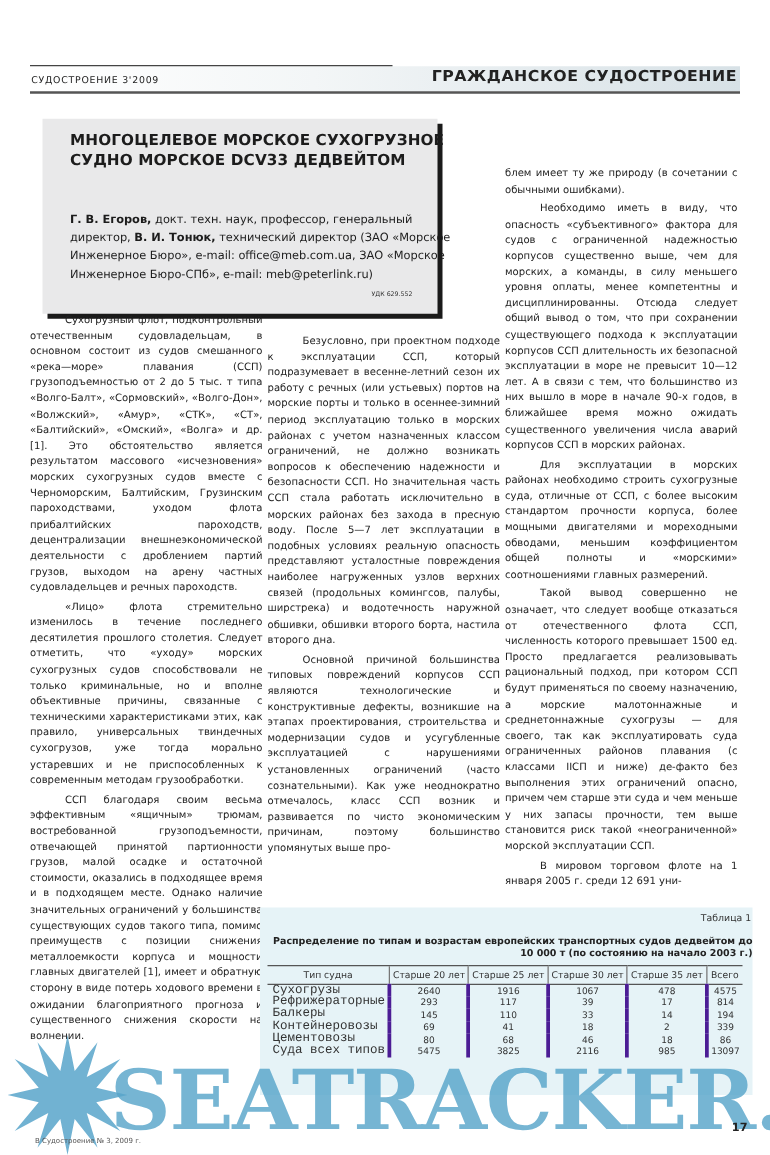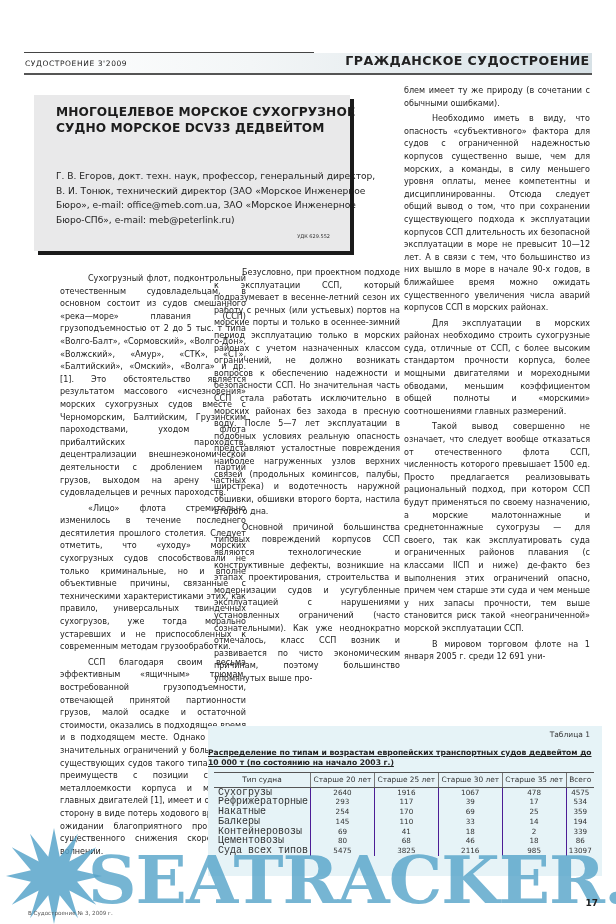--- a/index.html
+++ b/index.html
@@ -15,41 +15,41 @@
   .hdr-left { position: absolute; left: 1px; top: 9px; font-size: 7.5px; letter-spacing: 0.6px; color: #222; }
   .hdr-right { position: absolute; right: 2px; top: 4px; font-size: 12px; font-weight: bold; letter-spacing: 0.4px;
     color: #222; transform: scaleX(1.05); transform-origin: right; }
 
   
   .title-box { position: absolute; left: 34px; top: 95px; width: 316px; height: 156px;
     background: #e9e9ea; box-shadow: 4px 4px 0 #1a1a1a; }
   .title { position: absolute; left: 22px; top: 9px; width: 320px; font-size: 12.2px; font-weight: bold;
     line-height: 16px; color: #1c1c1c; letter-spacing: 0.1px; }
   .authors { position: absolute; left: 22px; top: 74px; width: 322px; font-size: 9.1px; line-height: 14.5px; color: #1c1c1c; }
-  .authors b { font-weight: normal; }
+  .authors b { font-weight: bold; }
   .udk { position: absolute; right: 20px; top: 138px; font-size: 5px; color: #333; }
 
   
   .col { position: absolute; font-size: 8.05px; line-height: 12.6px; color: #222; text-align: justify; }
   .col p { text-indent: 28px; margin-bottom: 3px; hyphens: manual; }
-  .col p.noind { text-indent: 0; }
-  .c1 { left: 24px; top: 273px; width: 186px; margin-left: 36px; }
+  .col p.noind { text-indent: 0; margin-top: 48px; }
+  .c1 { left: 24px; top: 250px; width: 186px; }
   .c2 { left: 214px; top: 267px; width: 186px; }
   .c3 { left: 404px; top: 85px; width: 186px; }
 
   
   .tbl-wrap { position: absolute; left: 208px; top: 726px; width: 394px; height: 150px; background: #e6f3f7; }
-  .tbl-label { position: absolute; right: 12px; top: 4px; font-size: 7.5px; color: #333; }
-  .tbl-title { position: absolute; left: 0; top: 22px; width: 394px; text-align: left; font-size: 7.6px; font-weight: bold;
-    line-height: 10px; color: #222; text-decoration: underline; }
+  .tbl-label { position: absolute; right: 1px; top: 4px; font-size: 7.5px; color: #333; }
+  .tbl-title { position: absolute; left: 0; top: 22px; width: 394px; text-align: right; font-size: 7.6px; font-weight: bold;
+    line-height: 10px; color: #222; }
   table { position: absolute; left: 6px; top: 46px; width: 380px; border-collapse: collapse; font-size: 7.2px; color: #333; }
   th { font-weight: normal; font-size: 7.4px; line-height: 9.5px; padding: 2px 2px; border-top: 1px solid #555; border-bottom: 1px solid #555;
     border-left: 1px solid #777; }
   th:first-child { border-left: none; width: 88px; }
-  td { padding: 0 2px; line-height: 9.8px; text-align: center; border-left: 1px solid #4c1d95; }
+  td { padding: 0 2px; line-height: 9.8px; text-align: center; border-left: 3px solid #4c1d95; }
   td:first-child { border-left: none; text-align: left; padding-left: 4px; font-size: 10px; font-family: Liberation Mono, monospace; }
 
   
   .footer-src { position: absolute; left: 28px; top: 910px; font-size: 5.6px; color: #555; }
   .page-num { position: absolute; right: 18px; top: 898px; font-size: 9px; font-weight: bold; color: #222; }
 
   
   .wm-star { position: absolute; left: 2px; top: 828px; width: 104px; height: 96px; }
   .wm-text { position: absolute; left: 88px; top: 840px; font-family: "DejaVu Serif", serif; font-weight: bold;
     font-size: 66px; letter-spacing: -1px; color: #58a5ca; opacity: 0.82; line-height: 80px; transform: scaleX(1.02); transform-origin: left; }
@@ -115,29 +115,21 @@
           <td>1067</td>
           <td>478</td>
           <td>4575</td>
       </tr>
       <tr>
         <td>Рефрижераторные</td>
           <td>293</td>
           <td>117</td>
           <td>39</td>
           <td>17</td>
-          <td>534</td>
-      </tr>
-      <tr>
-        <td>Накатные</td>
-          <td>254</td>
-          <td>170</td>
-          <td>69</td>
-          <td>25</td>
-          <td>359</td>
+          <td>814</td>
       </tr>
       <tr>
         <td>Балкеры</td>
           <td>145</td>
           <td>110</td>
           <td>33</td>
           <td>14</td>
           <td>194</td>
       </tr>
       <tr>

